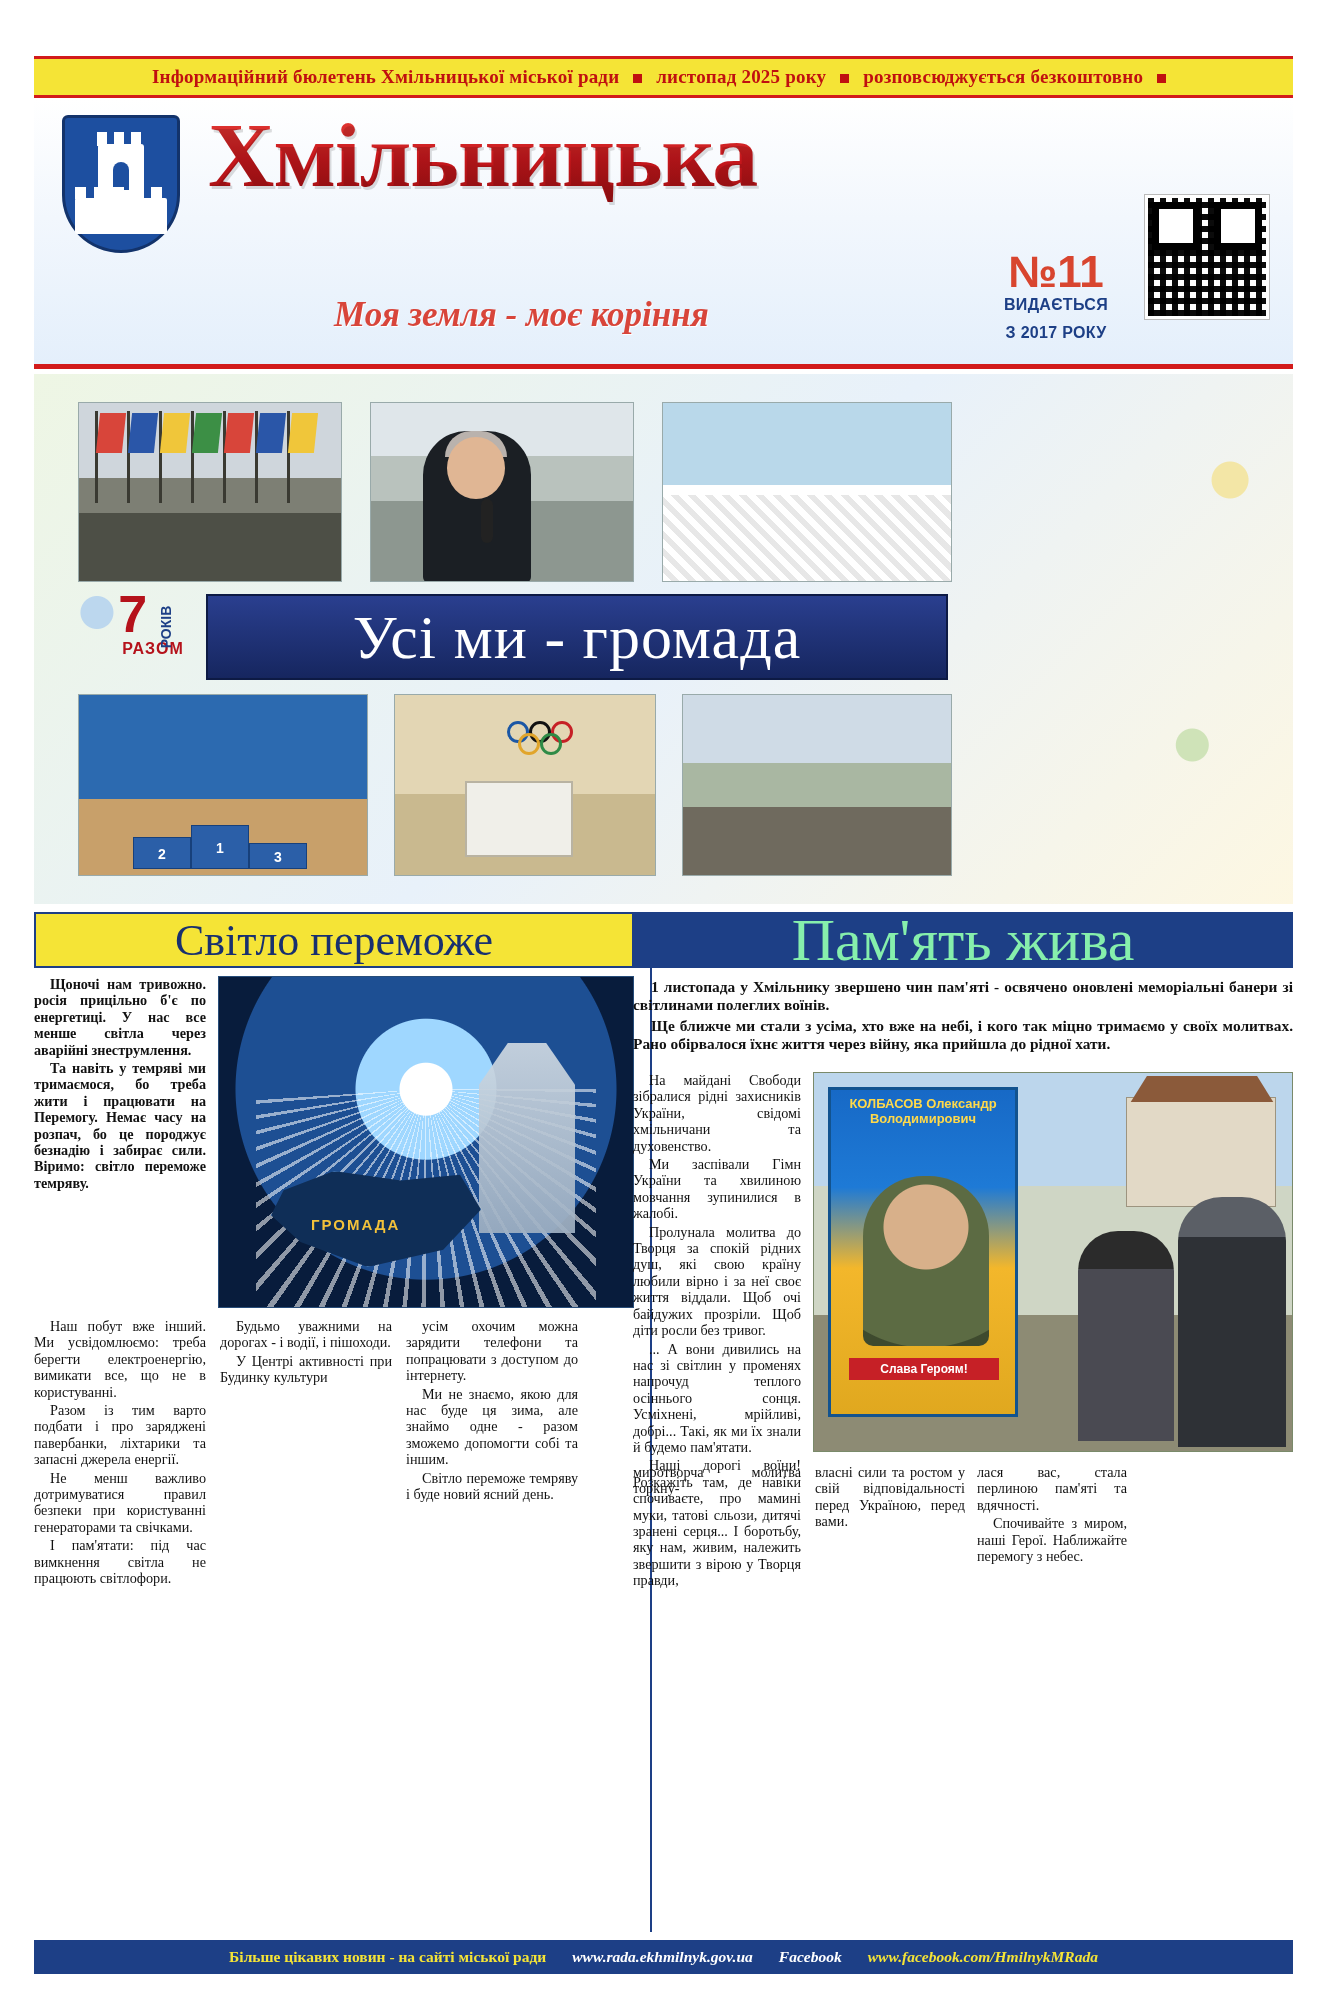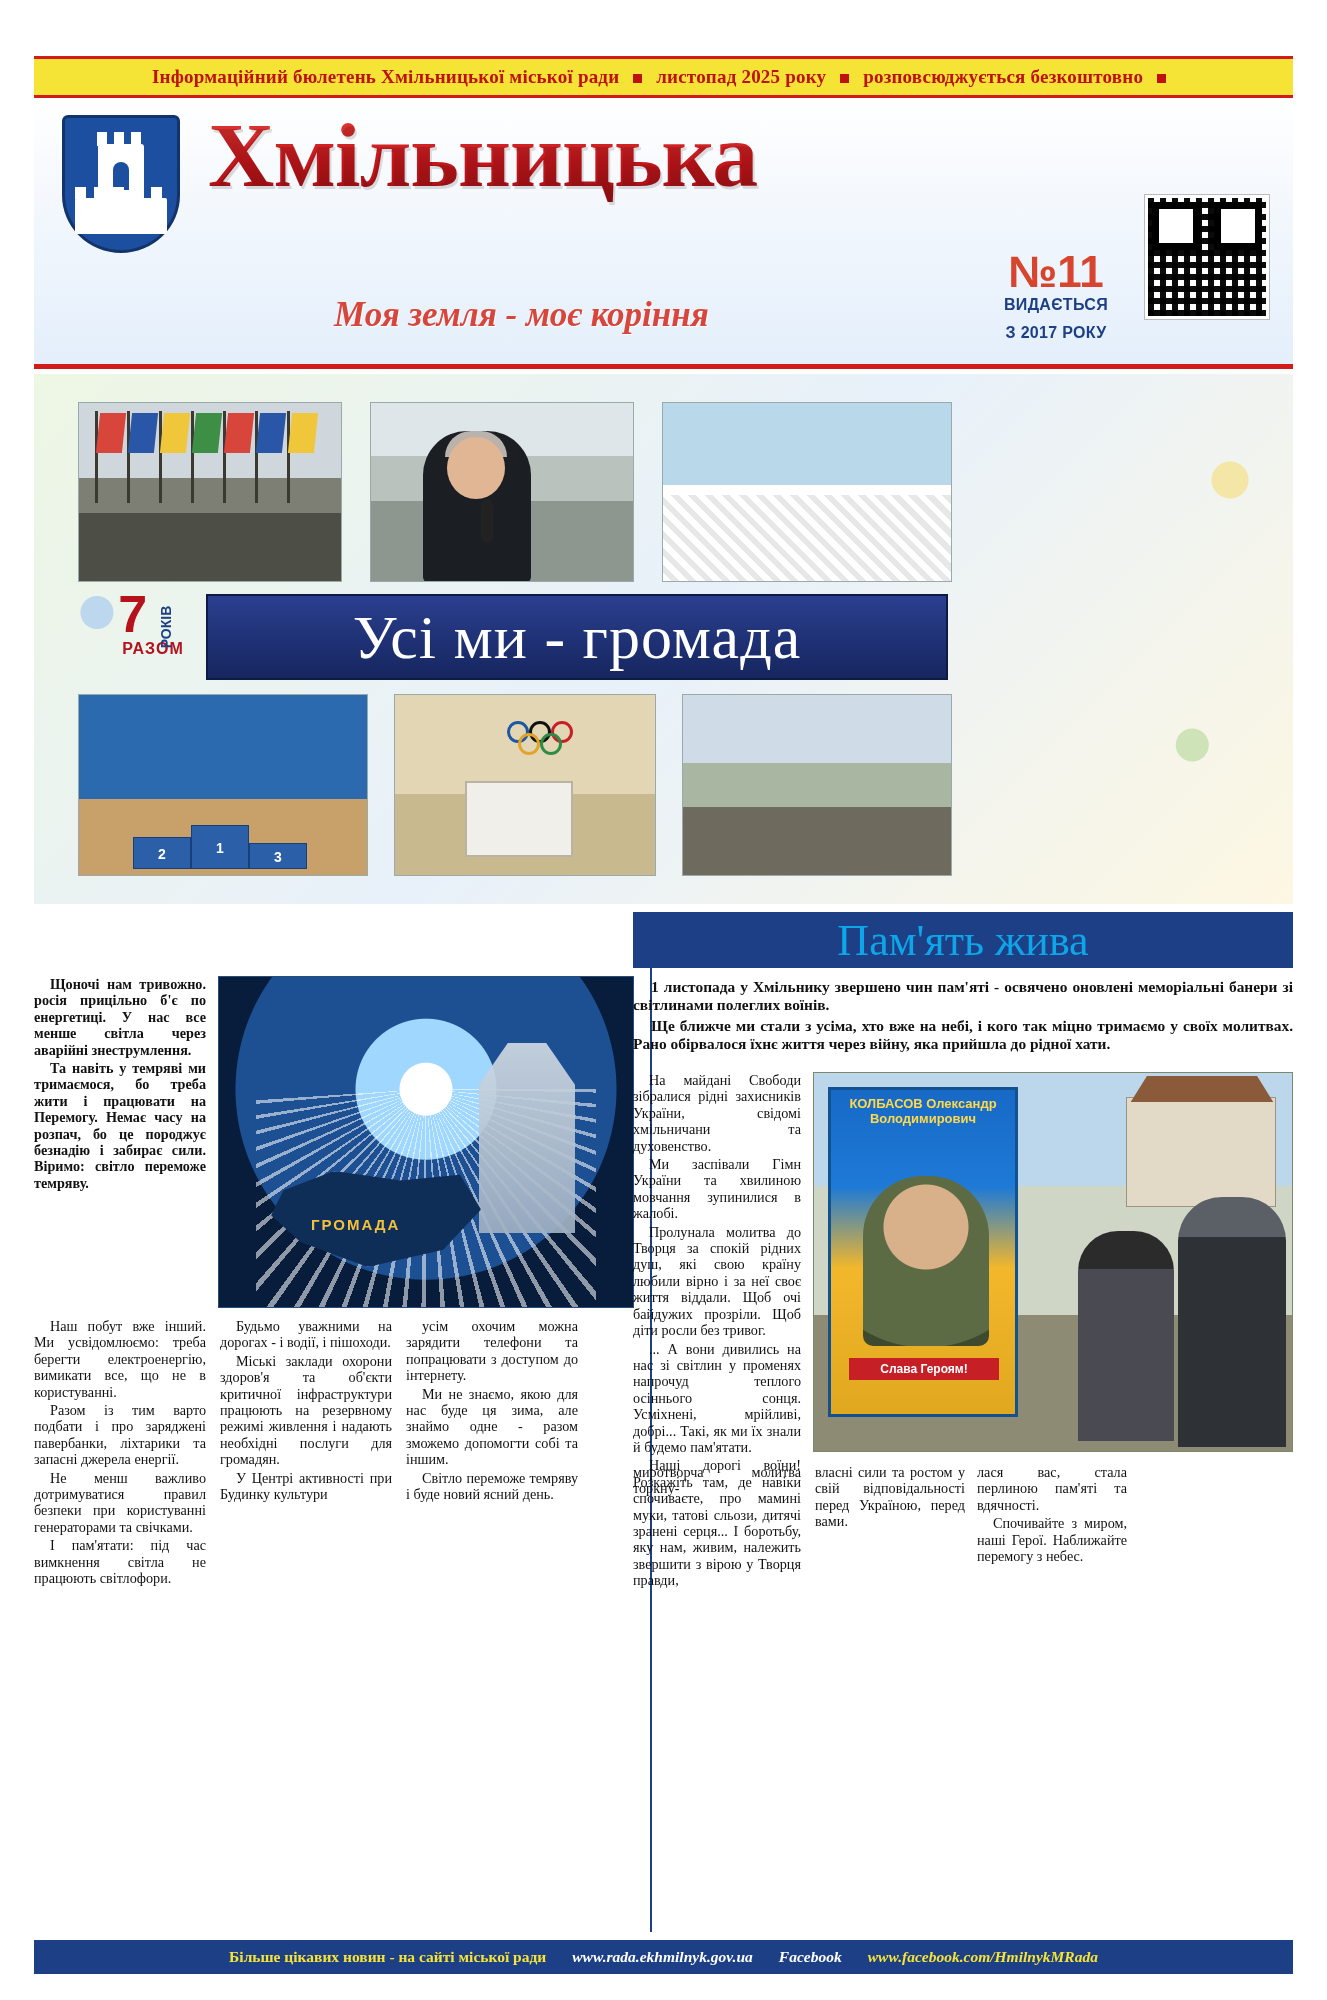--- a/index.html
+++ b/index.html
@@ -293,21 +293,21 @@
   .head-yellow span{
     font-family:"Liberation Serif", serif;
     font-size:44px; color:#18306f;
   }
   .head-blue{
     height:56px; background:#1d3f86;
     display:flex; align-items:center; justify-content:center;
   }
   .head-blue span{
     font-family:"Liberation Serif", serif;
-    font-size:44px; color:#0ea5e9;
+    font-size:60px; color:#86efac;
   }
 
   .body-text{
     font-family:"Liberation Serif", serif;
     font-size:14.2px;
     line-height:16.4px;
     text-align:justify;
     color:#111;
     hyphens:auto;
   }
@@ -520,20 +520,23 @@
 
     <div class="ph ph6">
       <div class="art"></div>
     </div>
   </div>
 
   <div class="articles">
     <div class="divider"></div>
 
     <div class="col-left">
+      <div class="head-yellow">
+        <span>Світло переможе</span>
+      </div>
 
       <div class="l-top">
         <div class="l-col1 body-text bold">
           <p>Щоночі нам тривожно. росія прицільно б'є по енергетиці. У нас все менше світла через аварійні знеструмлення.</p>
           <p>Та навіть у темряві ми тримаємося, бо треба жити і працювати на Перемогу. Немає часу на розпач, бо це породжує безнадію і забирає сили. Віримо: світло переможе темряву.</p>
         </div>
         <div class="l-img">
           <div class="rays"></div>
           <div class="worker"></div>
           <div class="ukr"></div>
@@ -543,21 +546,20 @@
 
       <div class="l-bottom">
         <div class="l-b1 body-text">
           <p>Наш побут вже інший. Ми усвідомлюємо: треба берегти електроенергію, вимикати все, що не в користуванні.</p>
           <p>Разом із тим варто подбати і про заряджені павербанки, ліхтарики та запасні джерела енергії.</p>
           <p>Не менш важливо дотримуватися правил безпеки при користуванні генераторами та свічками.</p>
           <p>І пам'ятати: під час вимкнення світла не працюють світлофори.</p>
         </div>
         <div class="l-b2 body-text">
           <p>Будьмо уважними на дорогах - і водії, і пішоходи.</p>
-          <p>Міські заклади охорони здоров'я та об'єкти критичної інфраструктури працюють на резервному режимі живлення і надають необхідні послуги для громадян.</p>
           <p>У Центрі активності при Будинку культури</p>
         </div>
         <div class="l-b3 body-text">
           <p>усім охочим можна зарядити телефони та попрацювати з доступом до інтернету.</p>
           <p>Ми не знаємо, якою для нас буде ця зима, але знаймо одне - разом зможемо допомогти собі та іншим.</p>
           <p>Світло переможе темряву і буде новий ясний день.</p>
         </div>
       </div>
     </div>
 

